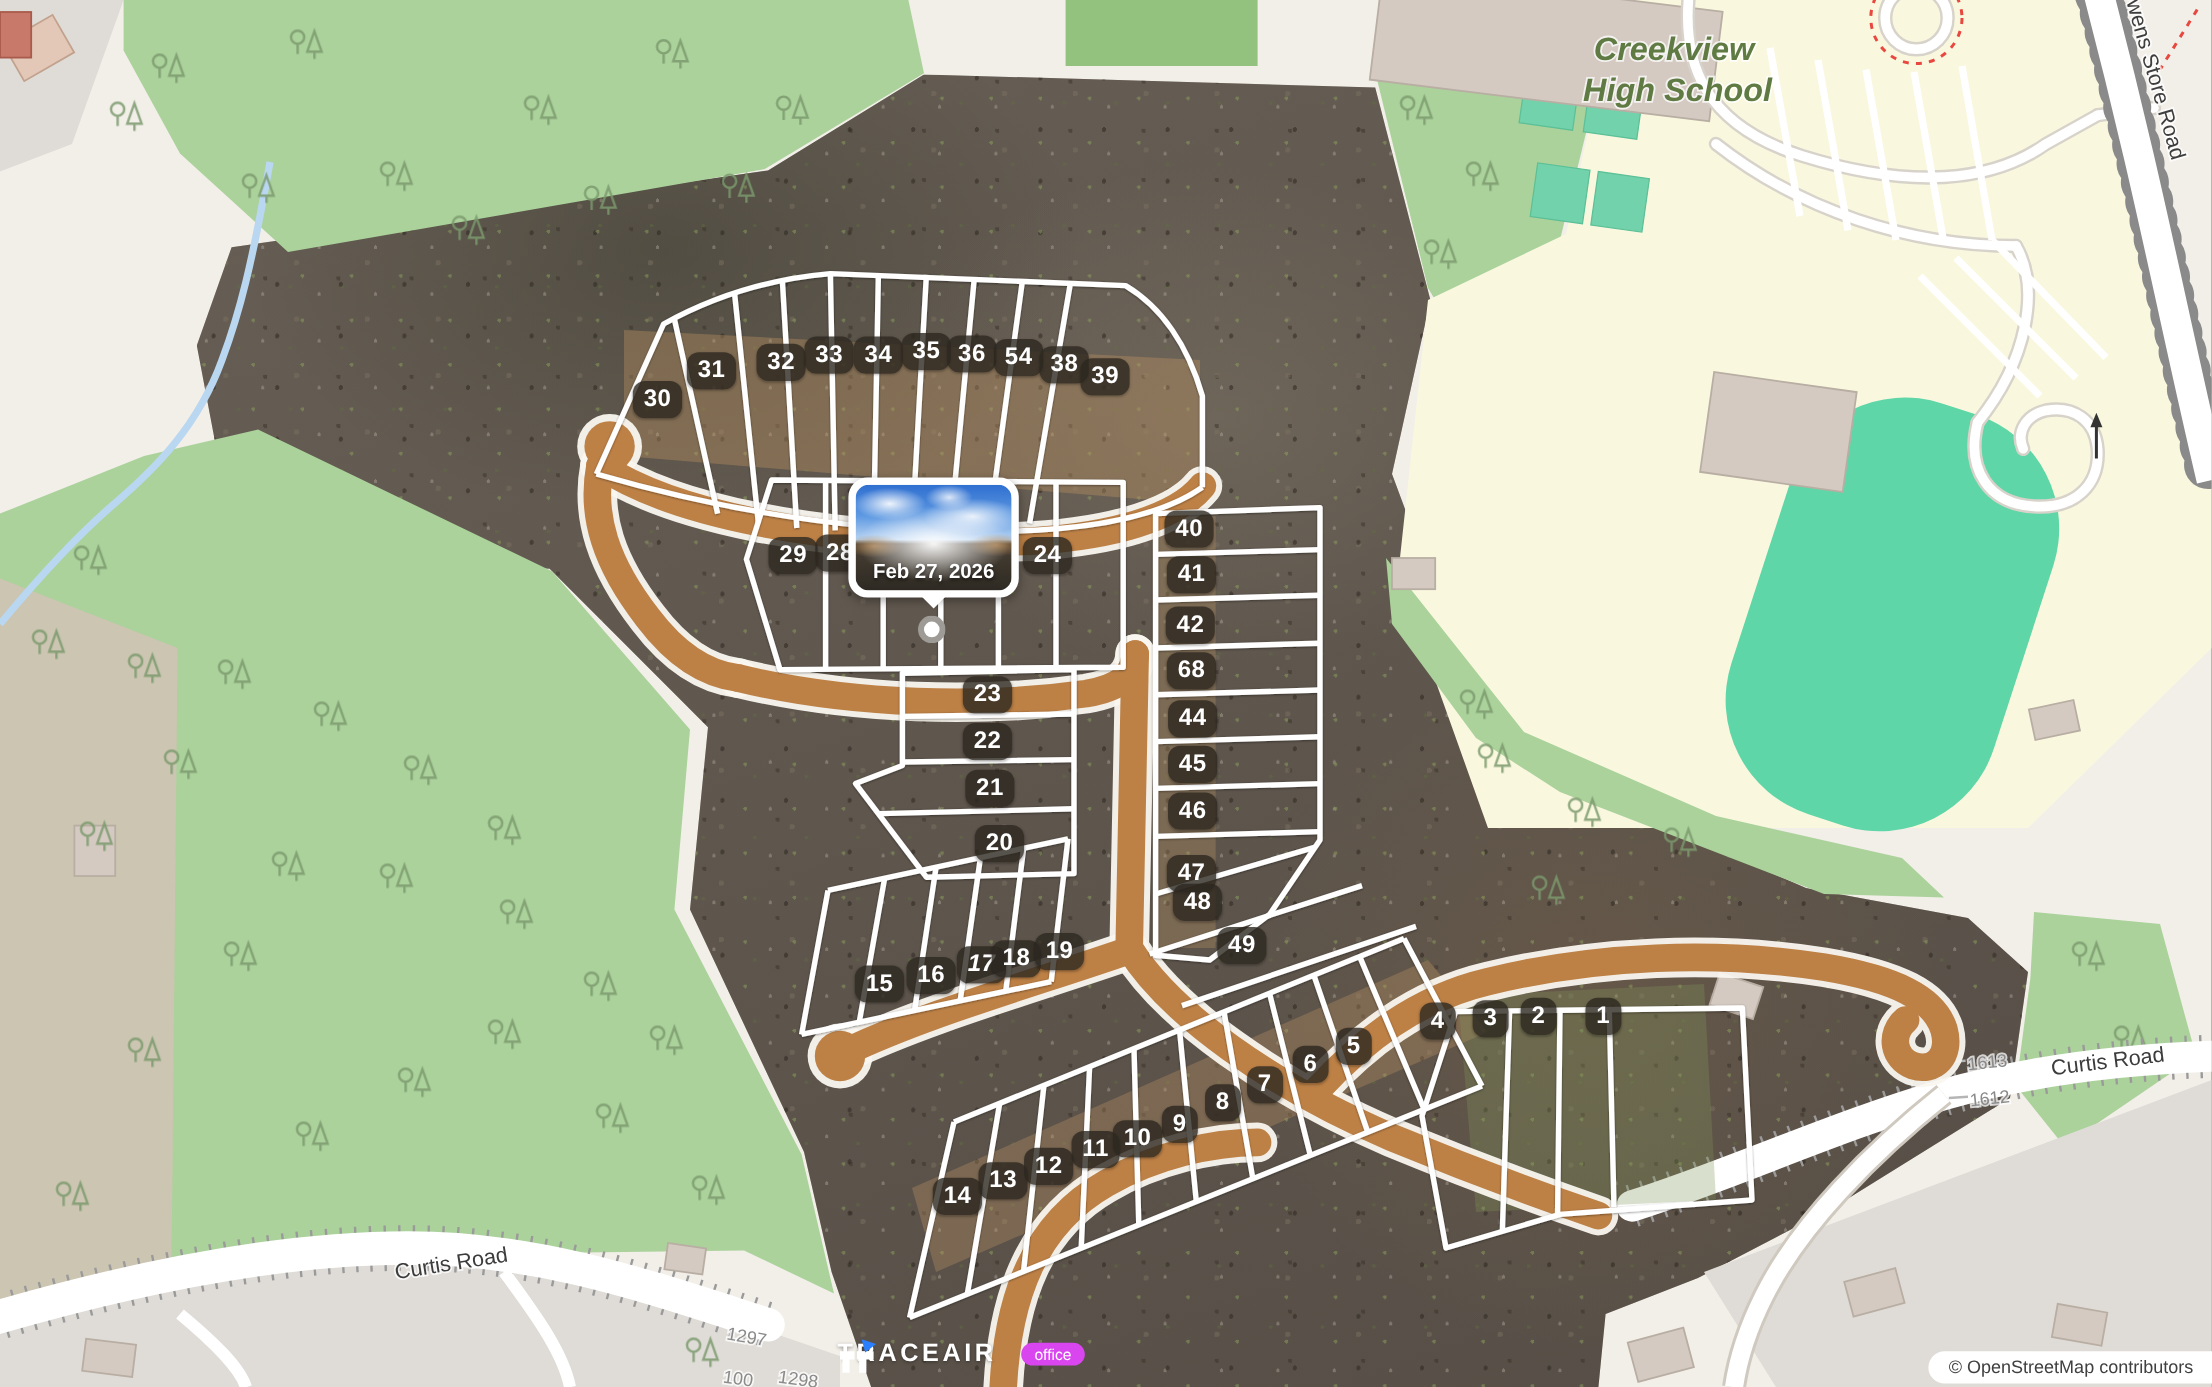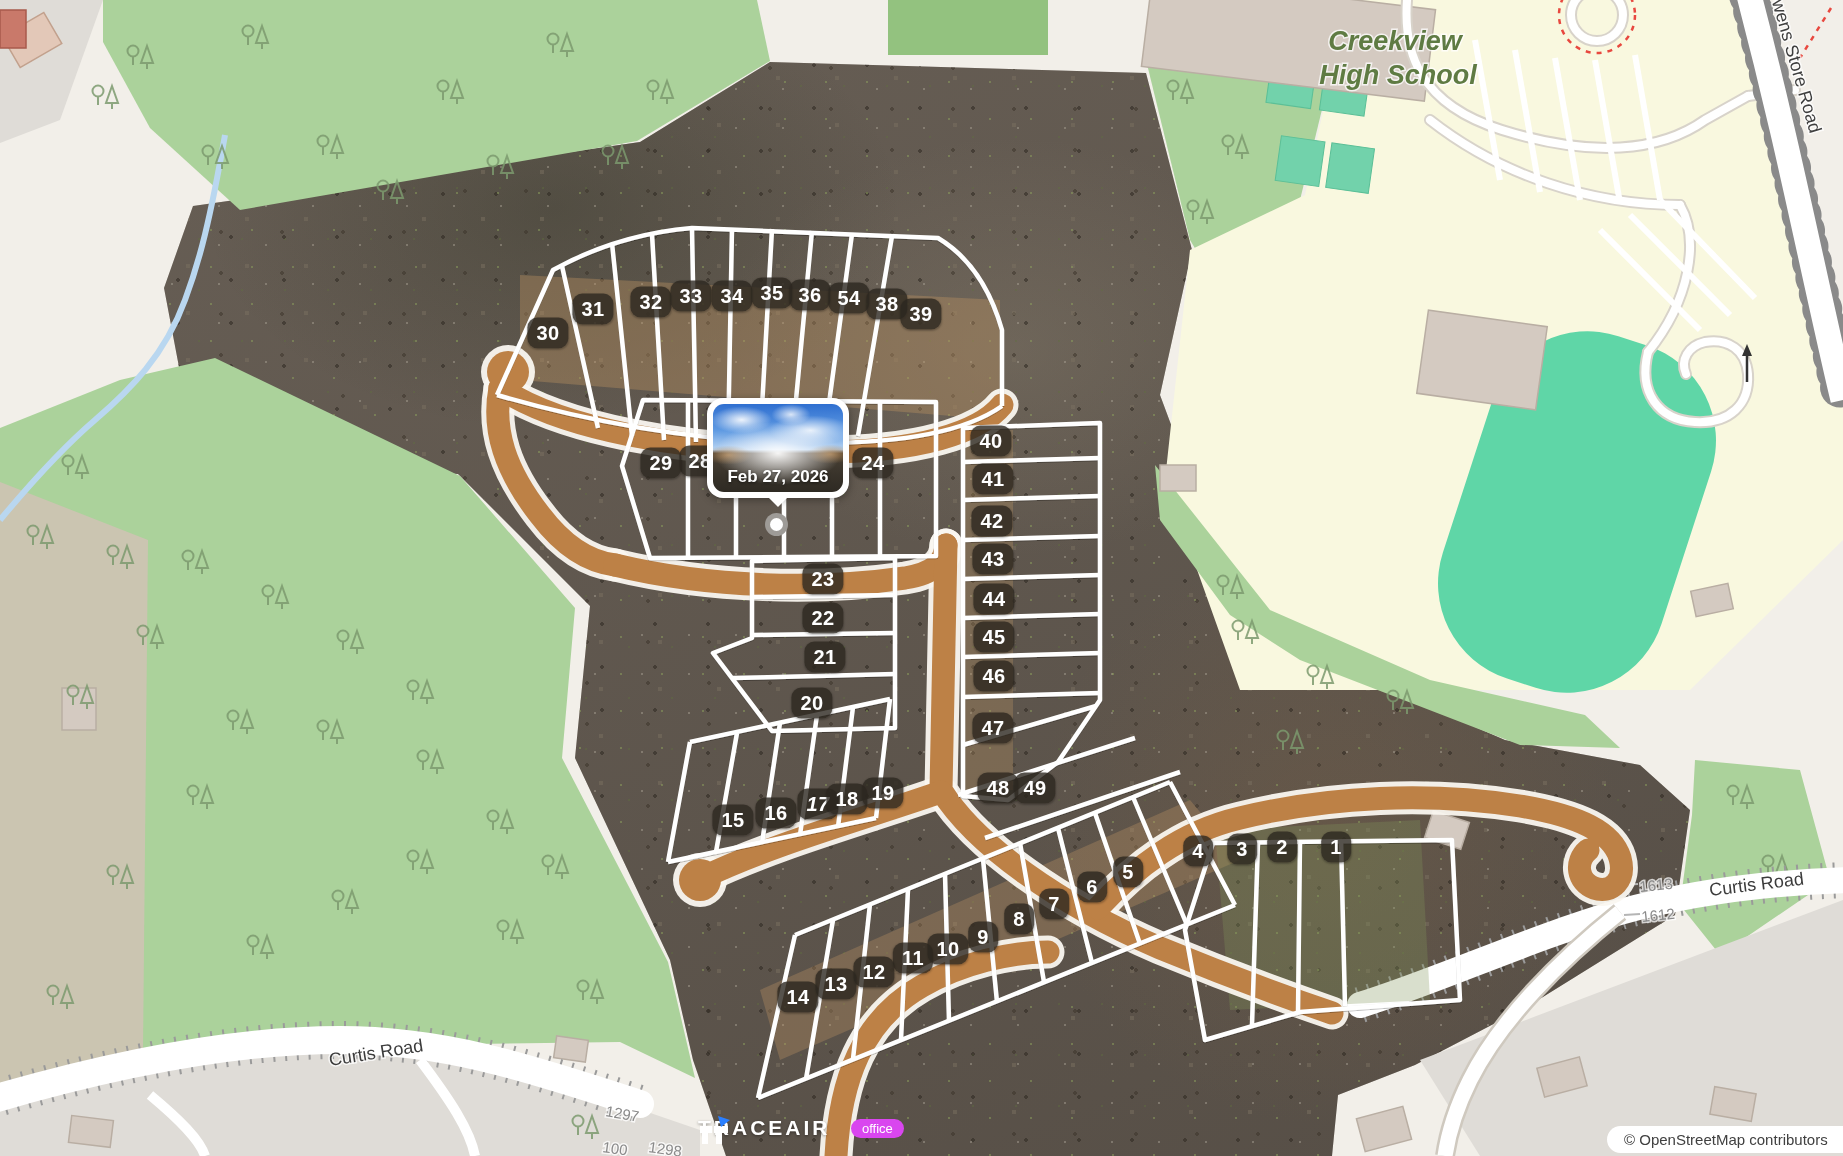--- a/index.html
+++ b/index.html
@@ -328,46 +328,46 @@
       <div class="lot-badge" style="left: 948px; top: 949px;">10</div>
       <div class="lot-badge" style="left: 913px; top: 958px;">11</div>
       <div class="lot-badge" style="left: 874px; top: 972px;">12</div>
       <div class="lot-badge" style="left: 836px; top: 984px;">13</div>
       <div class="lot-badge" style="left: 798px; top: 997px;">14</div>
       <div class="lot-badge" style="left: 733px; top: 820px;">15</div>
       <div class="lot-badge" style="left: 776px; top: 813px;">16</div>
       <div class="lot-badge" style="left: 818px; top: 804px; font-style: italic;">17</div>
       <div class="lot-badge" style="left: 847px; top: 799px;">18</div>
       <div class="lot-badge" style="left: 883px; top: 793px;">19</div>
-      <div class="lot-badge" style="left: 812px; top: 703px;">20</div>
+      <div class="lot-badge" style="left: 833px; top: 703px;">20</div>
       <div class="lot-badge" style="left: 825px; top: 657px;">21</div>
       <div class="lot-badge" style="left: 823px; top: 618px;">22</div>
       <div class="lot-badge" style="left: 823px; top: 579px;">23</div>
       <div class="lot-badge" style="left: 873px; top: 463px;">24</div>
       <div class="lot-badge" style="left: 700px; top: 461px;">28</div>
       <div class="lot-badge" style="left: 661px; top: 463px;">29</div>
       <div class="lot-badge" style="left: 548px; top: 333px;">30</div>
       <div class="lot-badge" style="left: 593px; top: 309px;">31</div>
       <div class="lot-badge" style="left: 651px; top: 302px;">32</div>
       <div class="lot-badge" style="left: 691px; top: 296px;">33</div>
       <div class="lot-badge" style="left: 732px; top: 296px;">34</div>
       <div class="lot-badge" style="left: 772px; top: 293px;">35</div>
       <div class="lot-badge" style="left: 810px; top: 295px;">36</div>
       <div class="lot-badge" style="left: 849px; top: 298px;">54</div>
       <div class="lot-badge" style="left: 887px; top: 304px;">38</div>
       <div class="lot-badge" style="left: 921px; top: 314px;">39</div>
       <div class="lot-badge" style="left: 991px; top: 441px;">40</div>
       <div class="lot-badge" style="left: 993px; top: 479px;">41</div>
       <div class="lot-badge" style="left: 992px; top: 521px;">42</div>
-      <div class="lot-badge" style="left: 993px; top: 559px;">43</div>
+      <div class="lot-badge" style="left: 993px; top: 559px;">68</div>
       <div class="lot-badge" style="left: 994px; top: 599px;">44</div>
       <div class="lot-badge" style="left: 994px; top: 637px;">45</div>
       <div class="lot-badge" style="left: 994px; top: 676px;">46</div>
       <div class="lot-badge" style="left: 993px; top: 728px;">47</div>
-      <div class="lot-badge" style="left: 998px; top: 752px; margin-top: 36px;">48</div>
+      <div class="lot-badge" style="left: 998px; top: 752px;">48</div>
       <div class="lot-badge" style="left: 1035px; top: 788px;">49</div>
     </div>
 
   <div id="photo-dot"></div>
 
   <div id="popup">
     <div class="photo">
       <div class="date">Feb 27, 2026</div>
     </div>
     <div class="tail"></div>

